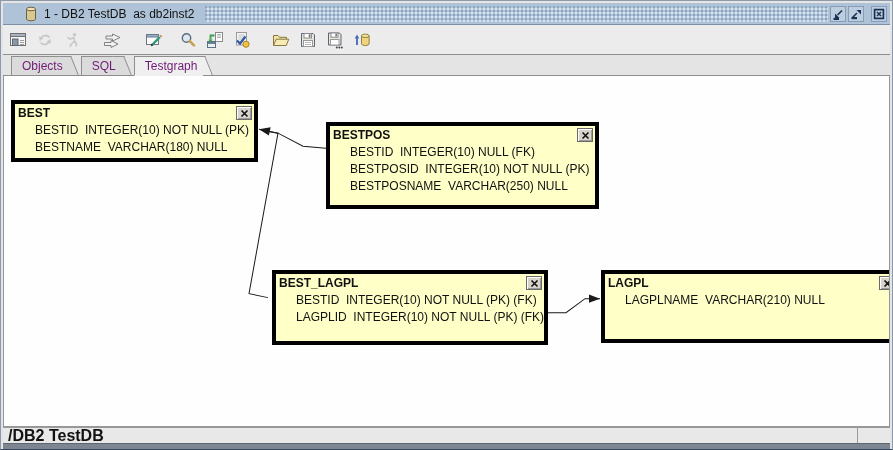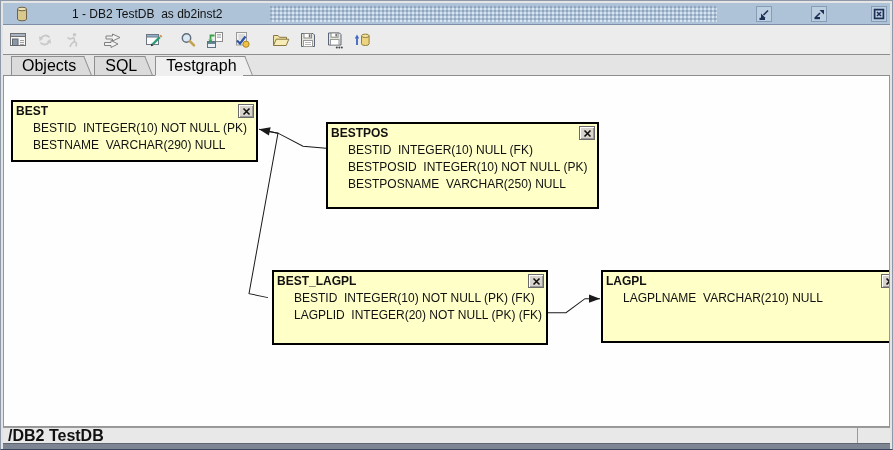--- a/index.html
+++ b/index.html
@@ -9,21 +9,21 @@
   .window{
     width:893px;height:450px;margin:0 auto;
     border:1px solid #8D99A9;border-bottom-color:#39455E;
     padding:2px 2px 0 2px;background:#E4E4E4;
     display:flex;flex-direction:column;
   }
 
   
   .title-bar{
     height:22px;background:#AFC3D8;display:flex;align-items:center;
-    padding:0 3px 0 12px;border-bottom:1px solid #7E8FA5;flex:0 0 22px;gap:37px;
+    padding:0 3px 0 21px;border-bottom:1px solid #7E8FA5;flex:0 0 22px;
   }
   .title-icon{width:14px;height:16px;margin-right:6px;flex:0 0 auto;}
   .title-text{font-size:12px;color:#111;white-space:pre;margin-right:10px;}
   .title-texture{
     flex:1;height:16px;
     background-image:
       radial-gradient(circle at 1px 1px,#8FA5BE 30%,transparent 36%),
       radial-gradient(circle at 3px 3px,#D8E4F0 30%,transparent 36%);
     background-size:4px 4px;
   }
@@ -49,40 +49,40 @@
   .gap-b{margin-left:12px;}
   .gap-c{margin-left:7px;}
 
   
   .tab-bar{
     position:relative;height:21px;flex:0 0 21px;background:#E4E4E4;
     display:flex;align-items:flex-end;padding-left:8px;
   }
   .tab-line{position:absolute;left:0;right:0;bottom:0;height:1px;background:#8E8E8E;}
   .tab{
-    position:relative;z-index:1;height:20px;line-height:18px;font-size:16px;color:#000000;
+    position:relative;z-index:1;height:20px;line-height:18px;font-size:12px;color:#701a75;
     padding:0 6px 0 10px;margin-right:12px;--bg:#DBDBDB;background:var(--bg);
     border:1px solid #8E8E8E;border-right:none;cursor:default;
   }
   .tab::after{
     content:"";position:absolute;top:-1px;bottom:0;right:-6px;width:11px;z-index:-1;
     background:var(--bg);transform:skewX(22deg);
     border-top:1px solid #8E8E8E;border-right:1px solid #8E8E8E;
   }
   .tab.selected{--bg:#EFEFEF;border-bottom:1px solid var(--bg);}
   .tab span{position:relative;}
 
   
   .canvas{
     position:relative;height:351px;flex:0 0 351px;background:#FEFEFE;
     border:1px solid #979797;border-top:none;overflow:hidden;
   }
   #wires{position:absolute;left:0;top:0;width:100%;height:100%;z-index:0;}
   .entity{
-    position:absolute;z-index:1;background:#FFFFC8;border:2px solid #000000;
+    position:absolute;z-index:1;background:#FFFFC8;border:4px solid #000000;
     color:#111;overflow:hidden;
   }
   .entity-header{display:flex;justify-content:space-between;align-items:flex-start;
     padding:2px 2px 0 3px;}
   .entity-title{font-size:12px;font-weight:bold;line-height:15px;white-space:pre;}
   .entity-close{
     width:16px;height:14px;flex:0 0 auto;background:#D8D4CC;border:1px solid #6A6A6A;
     box-shadow:inset 1px 1px 0 #FFFFFF,inset -1px -1px 0 #9A9A9A;
     display:flex;align-items:center;justify-content:center;padding:0;cursor:default;
   }
@@ -248,21 +248,21 @@
       </svg>
   <div class="entity" style="left: 7px; top: 24px; width: 247px; height: 62px;">
         <div class="entity-header">
           <span class="entity-title">BEST</span>
           <button class="entity-close">
             <svg width="9" height="9" viewBox="0 0 9 9">
               <path d="M1.5 1.5 L7.5 7.5 M7.5 1.5 L1.5 7.5" stroke="#111111" stroke-width="1.6" fill="none"></path>
             </svg>
           </button>
         </div>
-        <div class="entity-fields"><div>BESTID  INTEGER(10) NOT NULL (PK)</div><div>BESTNAME  VARCHAR(290) NULL</div></div>
+        <div class="entity-fields"><div>BESTID  INTEGER(10) NOT NULL (PK)</div><div>BESTNAME  VARCHAR(180) NULL</div></div>
       </div>
       <div class="entity" style="left: 322px; top: 46px; width: 273px; height: 87px;">
         <div class="entity-header">
           <span class="entity-title">BESTPOS</span>
           <button class="entity-close">
             <svg width="9" height="9" viewBox="0 0 9 9">
               <path d="M1.5 1.5 L7.5 7.5 M7.5 1.5 L1.5 7.5" stroke="#111111" stroke-width="1.6" fill="none"></path>
             </svg>
           </button>
         </div>
@@ -270,21 +270,21 @@
       </div>
       <div class="entity" style="left: 268px; top: 194px; width: 276px; height: 75px;">
         <div class="entity-header">
           <span class="entity-title">BEST_LAGPL</span>
           <button class="entity-close">
             <svg width="9" height="9" viewBox="0 0 9 9">
               <path d="M1.5 1.5 L7.5 7.5 M7.5 1.5 L1.5 7.5" stroke="#111111" stroke-width="1.6" fill="none"></path>
             </svg>
           </button>
         </div>
-        <div class="entity-fields"><div>BESTID  INTEGER(10) NOT NULL (PK) (FK)</div><div>LAGPLID  INTEGER(20) NOT NULL (PK) (FK)</div></div>
+        <div class="entity-fields"><div>BESTID  INTEGER(10) NOT NULL (PK) (FK)</div><div>LAGPLID  INTEGER(10) NOT NULL (PK) (FK)</div></div>
       </div>
       <div class="entity" style="left: 597px; top: 194px; width: 300px; height: 73px;">
         <div class="entity-header">
           <span class="entity-title">LAGPL</span>
           <button class="entity-close">
             <svg width="9" height="9" viewBox="0 0 9 9">
               <path d="M1.5 1.5 L7.5 7.5 M7.5 1.5 L1.5 7.5" stroke="#111111" stroke-width="1.6" fill="none"></path>
             </svg>
           </button>
         </div>

